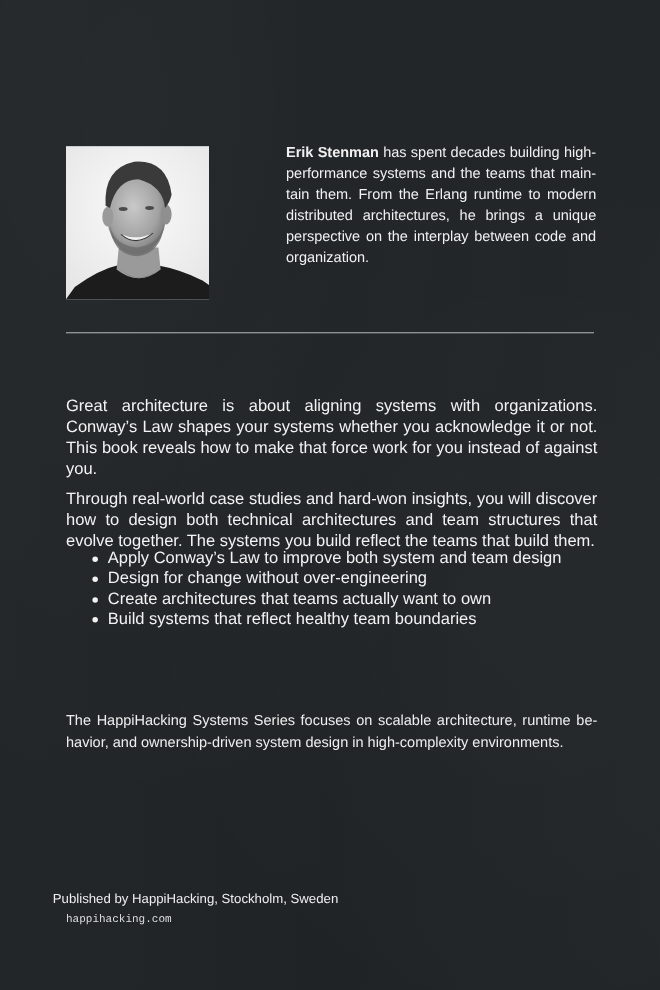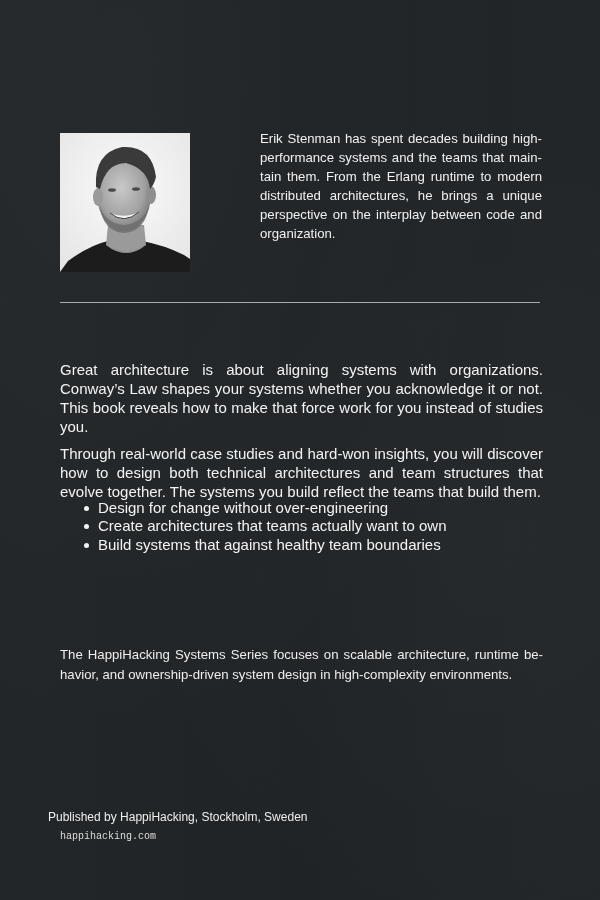--- a/index.html
+++ b/index.html
@@ -45,21 +45,21 @@
       position: absolute;
       left: 200px;
       top: -4px;
       width: 282px;
       font-size: 13.2px;
       line-height: 19px;
       text-align: justify;
       color: #f0f0f0;
       hyphens: manual;
     }
-    .author-bio .name { font-weight: normal; margin-top: 23px; }
+    .author-bio .name { font-weight: bold; margin-top: 23px; }
     .divider {
       position: absolute;
       left: 60px;
       top: 302px;
       width: 480px;
       height: 1px;
       background: #a9adb0;
     }
     .blurb {
       position: absolute;
@@ -171,28 +171,29 @@
         <path d="M50,80 Q64,92 79,79 Q64,86 50,80 Z" fill="#f2f2f2"></path>
         <path d="M50,80 Q64,92 79,79" stroke="#3a3a3a" stroke-width="1" fill="none"></path>
       </svg>
     </div>
     <div class="author-bio"><span class="name">Erik Stenman</span><span> has spent decades building high-performance systems and the teams that main­tain them.  From the Erlang runtime to modern distributed architectures, he brings a unique perspective on the interplay between code and organization.</span></div>
   </div>
 
   <div class="divider"></div>
 
   <div class="blurb">
-    <p>Great architecture is about aligning systems with organizations.  Conway’s Law shapes your systems whether you acknowledge it or not.  This book reveals how to make that force work for you instead of studies you.</p>
+    <p>Great architecture is about aligning systems with organizations.  Conway’s Law shapes your systems whether you acknowledge it or not.  This book reveals how to make that force work for you instead of against you.</p>
     <p class="last-justify">Through real-world case studies and hard-won insights, you will discover how to design both technical architectures and team structures that evolve together.  The systems you build reflect the teams that build them.</p>
   </div>
 
   <ul class="features">
+    <li><span class="bullet"></span><span>Apply Conway’s Law to improve both system and team design</span></li>
     <li><span class="bullet"></span><span>Design for change without over-engineering</span></li>
     <li><span class="bullet"></span><span>Create architectures that teams actually want to own</span></li>
-    <li><span class="bullet"></span><span>Build systems that against healthy team boundaries</span></li>
+    <li><span class="bullet"></span><span>Build systems that reflect healthy team boundaries</span></li>
   </ul>
 
   <div class="series-note">The HappiHacking Systems Series focuses on scalable architecture, runtime be­havior, and ownership-driven system design in high-complexity environments.</div>
 
   <div class="publisher">Published by HappiHacking, Stockholm, Sweden</div>
   <div class="website">happihacking.com</div>
 
 </div>
 
 </body></html>

